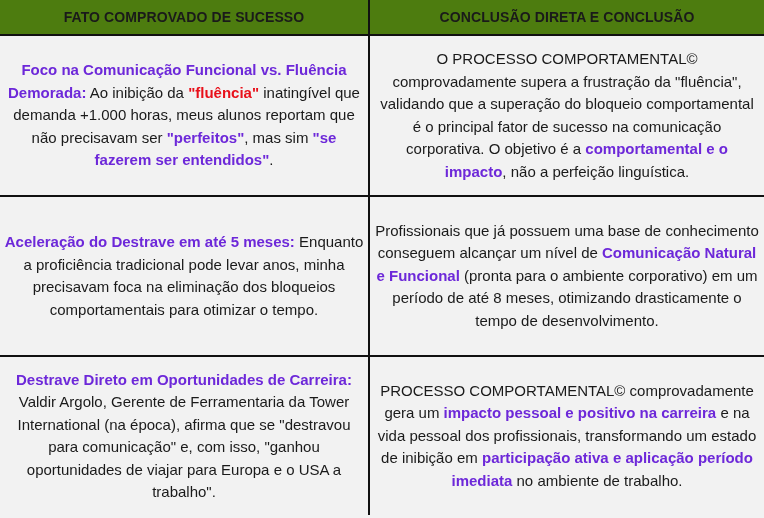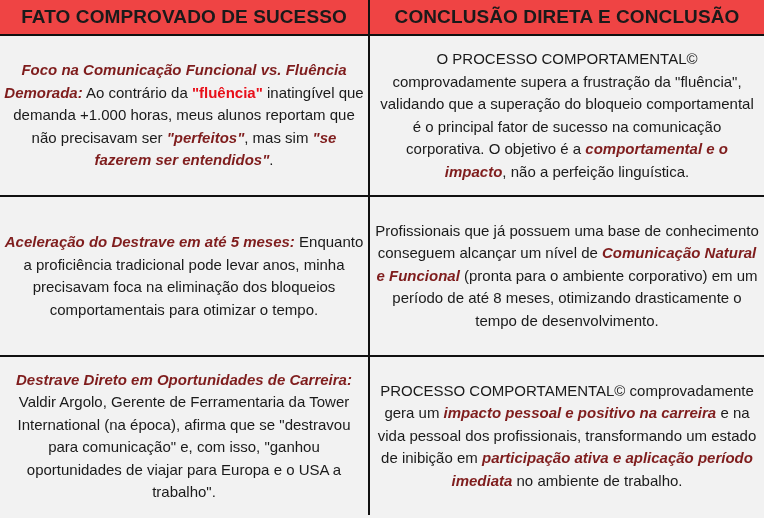--- a/index.html
+++ b/index.html
@@ -10,23 +10,23 @@
     color: #1a1a1a;
   }
   table {
     border-collapse: collapse;
     width: 764px;
     table-layout: fixed;
   }
   col.c1 { width: 369px; }
   col.c2 { width: 395px; }
   th {
-    background: #ef4444;
+    background: #4d7c0f;
     height: 34px;
-    font-size: 19px;
+    font-size: 14px;
     font-weight: bold;
     text-align: center;
     vertical-align: middle;
     padding: 0;
     border-bottom: 2px solid #111;
     letter-spacing: 0.1px;
   }
   th.left { border-right: 2px solid #111; }
   td {
     background: #f2f2f2;
@@ -34,40 +34,40 @@
     line-height: 22.5px;
     text-align: center;
     vertical-align: middle;
     padding: 0 4px;
     border-bottom: 2px solid #111;
   }
   td.left { border-right: 2px solid #111; }
   tr.r1 td { height: 159px; }
   tr.r2 td { height: 158px; }
   tr.r3 td { height: 158px; border-bottom: none; }
-  b { font-weight: bold; color: #7f1d1d; font-style: italic; }
+  b { font-weight: bold; color: #6d28d9; }
   .red { color: #e8101a; font-weight: bold; }
 </style>
 </head>
 <body>
 
 <table>
   <colgroup>
       <col class="c1">
       <col class="c2">
     </colgroup>
   <thead>
     <tr>
       <th class="left">FATO COMPROVADO DE SUCESSO</th>
       <th>CONCLUSÃO DIRETA E CONCLUSÃO</th>
     </tr>
   </thead>
   <tbody>
     <tr class="r1">
-      <td class="left"><b>Foco na Comunicação Funcional vs. Fluência Demorada:</b><span> Ao contrário da </span><span class="red">"fluência"</span><span> inatingível que demanda +1.000 horas, meus alunos reportam que não precisavam ser </span><b>"perfeitos"</b><span>, mas sim </span><b>"se fazerem ser entendidos"</b><span>.</span></td>
+      <td class="left"><b>Foco na Comunicação Funcional vs. Fluência Demorada:</b><span> Ao inibição da </span><span class="red">"fluência"</span><span> inatingível que demanda +1.000 horas, meus alunos reportam que não precisavam ser </span><b>"perfeitos"</b><span>, mas sim </span><b>"se fazerem ser entendidos"</b><span>.</span></td>
       <td><span>O PROCESSO COMPORTAMENTAL© comprovadamente supera a frustração da "fluência", validando que a superação do bloqueio comportamental é o principal fator de sucesso na comunicação corporativa. O objetivo é a </span><b>comportamental e o impacto</b><span>, não a perfeição linguística.</span></td>
     </tr>
     <tr class="r2">
       <td class="left"><b>Aceleração do Destrave em até 5 meses:</b><span> Enquanto a proficiência tradicional pode levar anos, minha precisavam foca na eliminação dos bloqueios comportamentais para otimizar o tempo.</span></td>
       <td><span>Profissionais que já possuem uma base de conhecimento conseguem alcançar um nível de </span><b>Comunicação Natural e Funcional</b><span> (pronta para o ambiente corporativo) em um período de até 8 meses, otimizando drasticamente o tempo de desenvolvimento.</span></td>
     </tr>
     <tr class="r3">
       <td class="left"><b>Destrave Direto em Oportunidades de Carreira:</b><span> Valdir Argolo, Gerente de Ferramentaria da Tower International (na época), afirma que se "destravou para comunicação" e, com isso, "ganhou oportunidades de viajar para Europa e o USA a trabalho".</span></td>
       <td><span>PROCESSO COMPORTAMENTAL© comprovadamente gera um </span><b>impacto pessoal e positivo na carreira</b><span> e na vida pessoal dos profissionais, transformando um estado de inibição em </span><b>participação ativa e aplicação período imediata</b><span> no ambiente de trabalho.</span></td>
     </tr>

